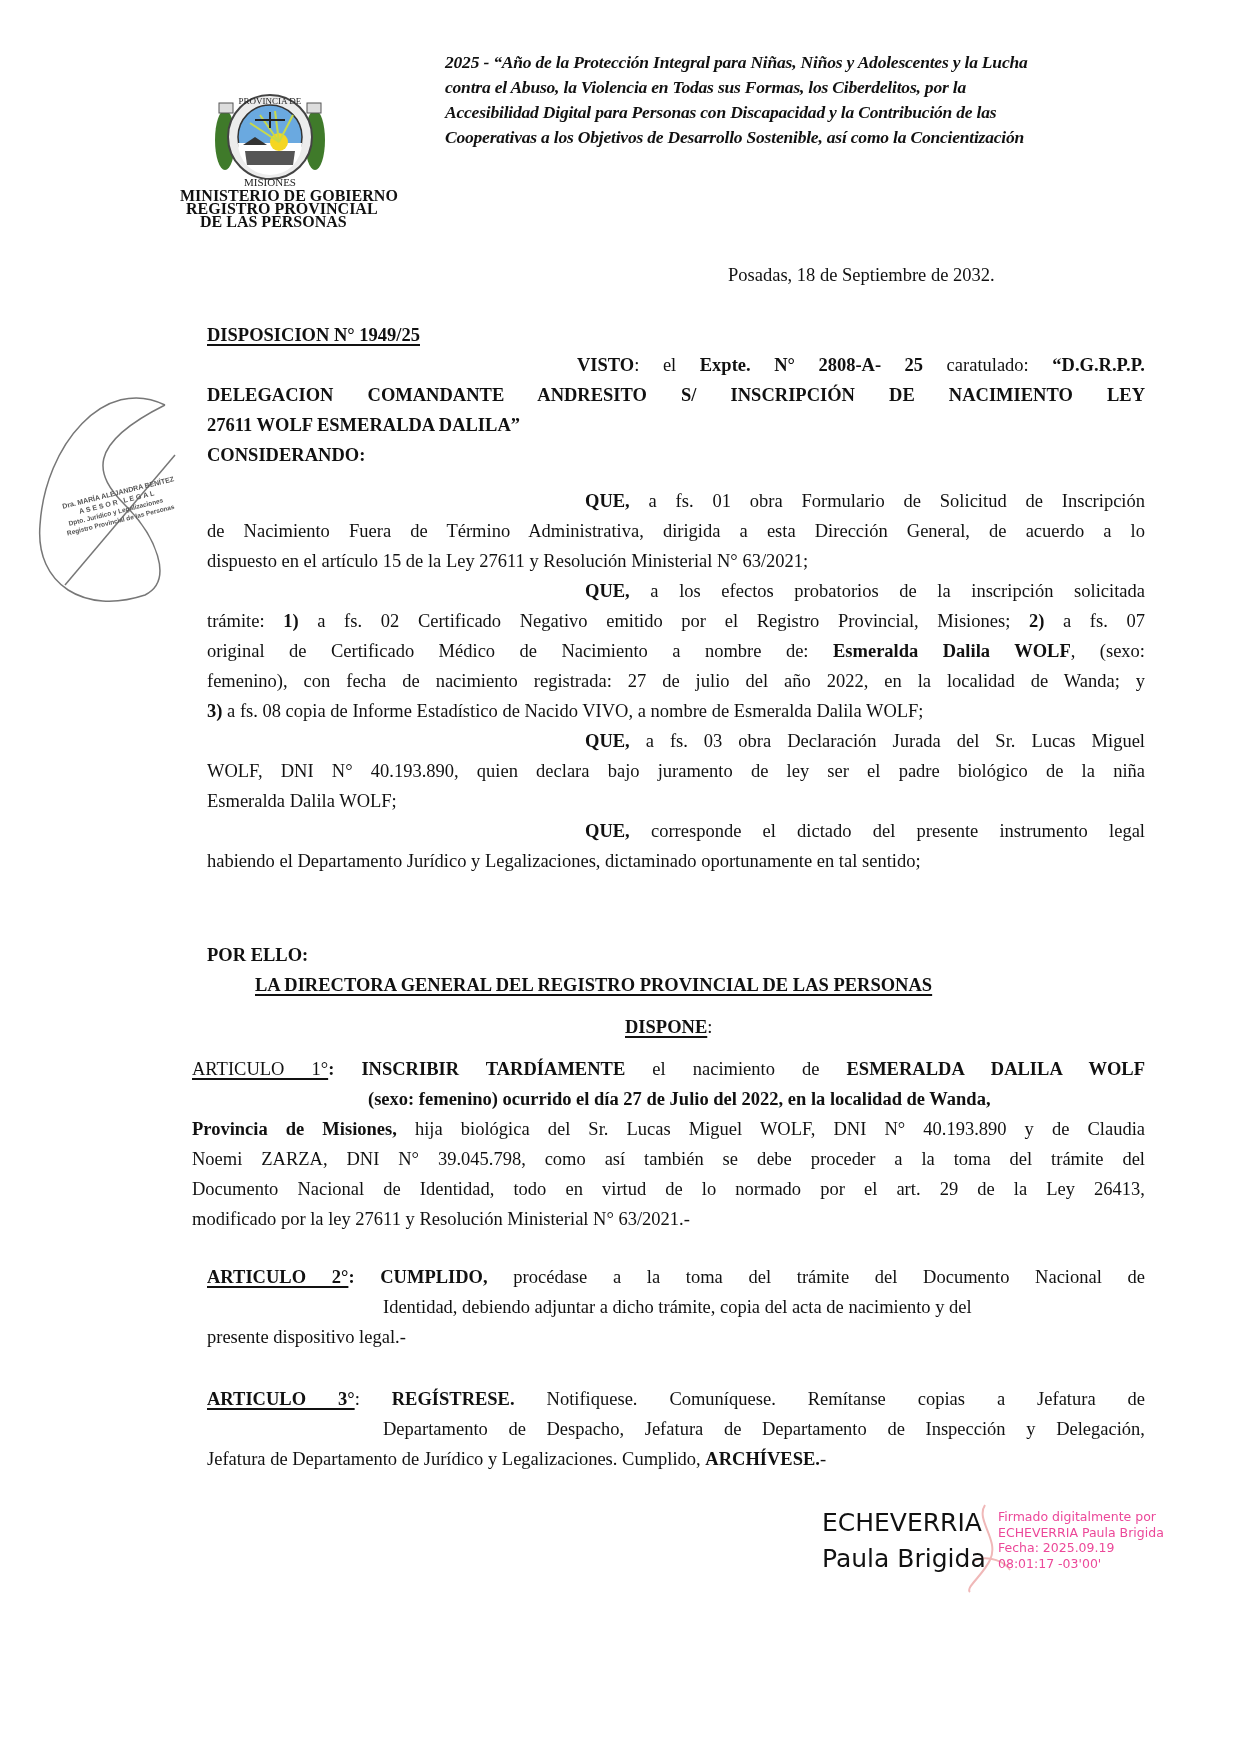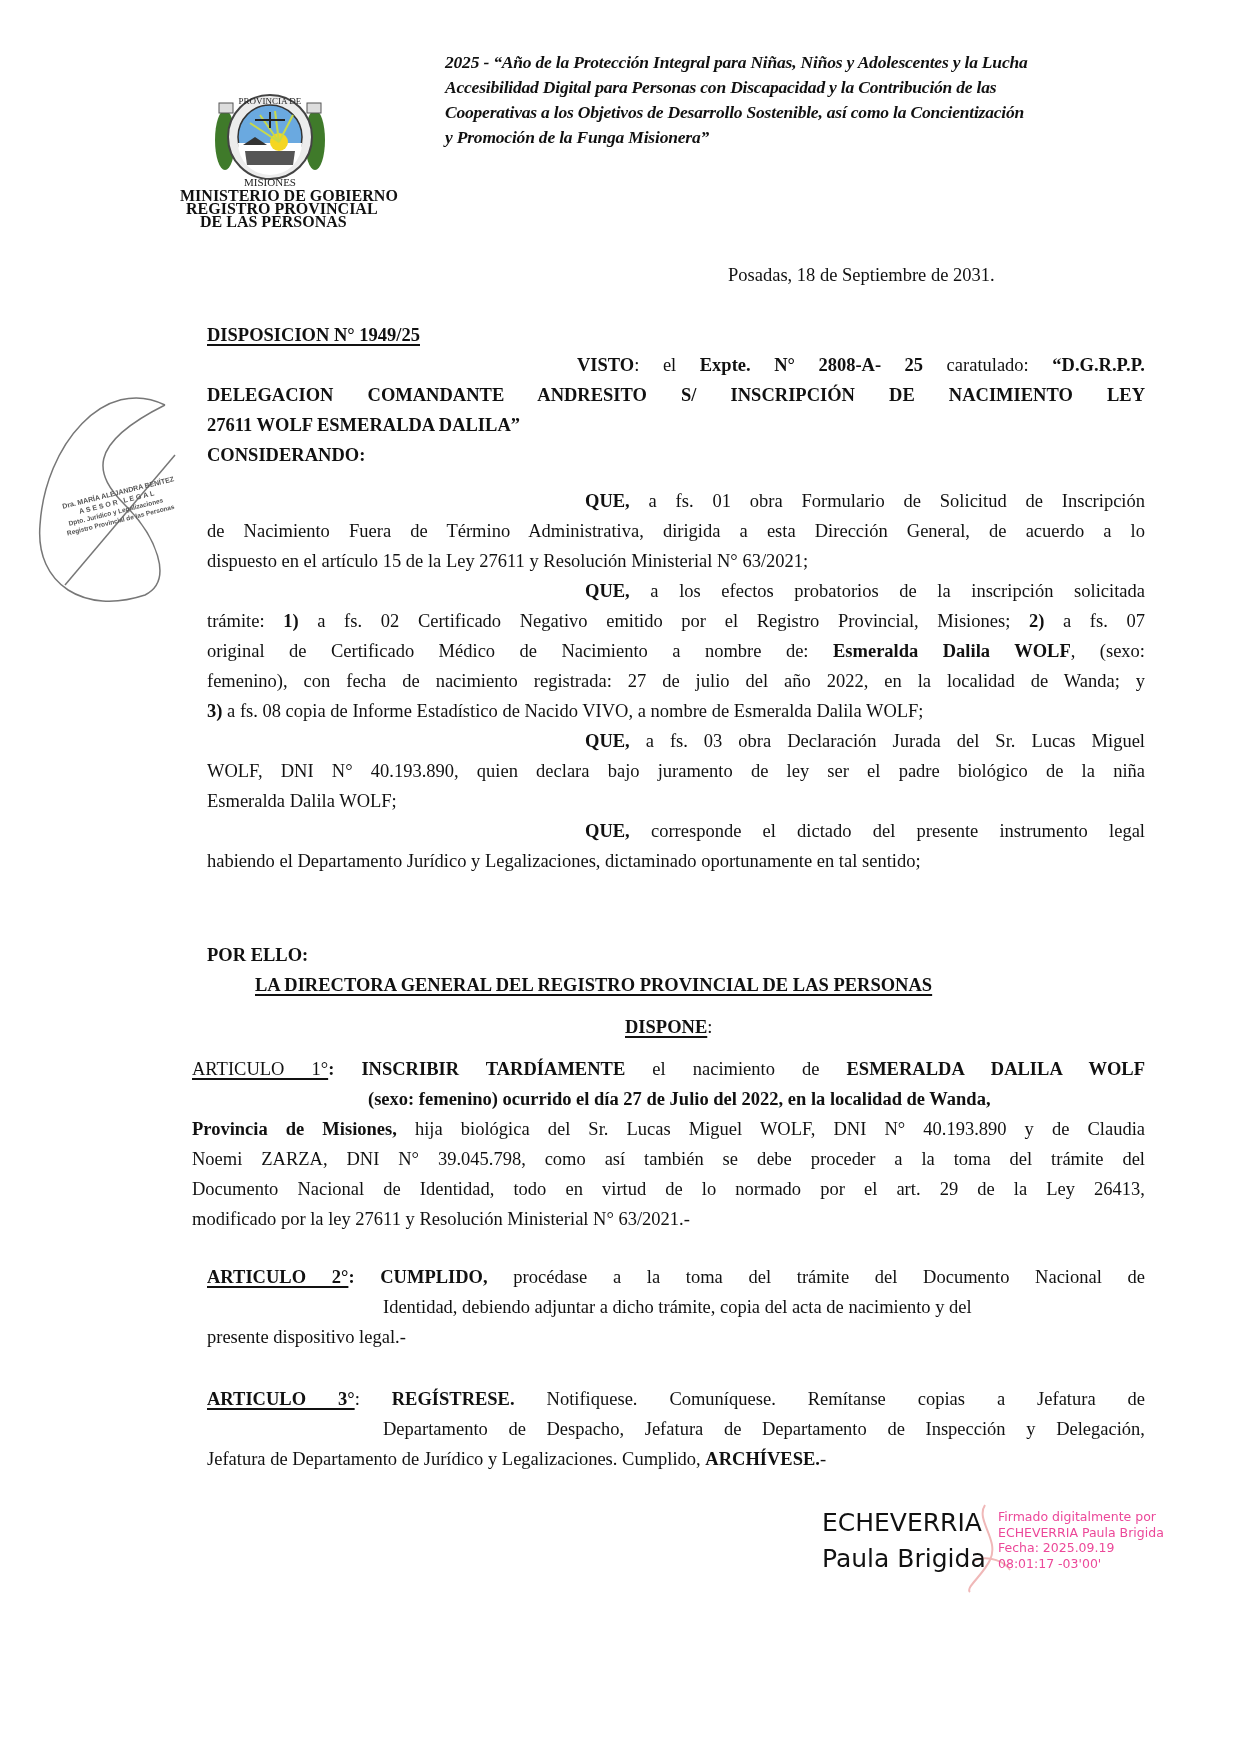--- a/index.html
+++ b/index.html
@@ -54,26 +54,26 @@
 </svg>
 
 <div id="ministry" class="abs">
   <div>MINISTERIO DE GOBIERNO</div>
   <div class="l2">REGISTRO PROVINCIAL</div>
   <div class="l3">DE LAS PERSONAS</div>
 </div>
 
 <div id="motto" class="abs">
   <div>2025 - “Año de la Protección Integral para Niñas, Niños y Adolescentes y la Lucha</div>
+  <div>contra el Abuso, la Violencia en Todas sus Formas, los Ciberdelitos, por la</div>
   <div>Accesibilidad Digital para Personas con Discapacidad y la Contribución de las</div>
   <div>Cooperativas a los Objetivos de Desarrollo Sostenible, así como la Concientización</div>
-  <div>y Promoción de la Funga Misionera”</div>
 </div>
 
-<div id="place-date" class="abs">Posadas, 18 de Septiembre de 2031.</div>
+<div id="place-date" class="abs">Posadas, 18 de Septiembre de 2032.</div>
 
 <svg id="stamp" class="abs" viewBox="0 0 165 225">
   <path d="M140 20 C 80 -10, 20 60, 15 140 C 10 200, 60 230, 120 210 C 150 195, 130 150, 100 120 C 70 90, 60 60, 140 20" fill="none" stroke="#777" stroke-width="1.5"></path>
   <line x1="40" y1="200" x2="150" y2="70" stroke="#777" stroke-width="1.5"></line>
   <g transform="rotate(-14 95 125)" font-family="Liberation Sans, sans-serif" fill="#555" font-weight="bold">
     <text x="40" y="110" font-size="7">Dra. MARÍA ALEJANDRA BENÍTEZ</text>
     <text x="55" y="119" font-size="7" letter-spacing="2">ASESOR LEGAL</text>
     <text x="42" y="128" font-size="6.5">Dpto. Jurídico y Legalizaciones</text>
     <text x="38" y="137" font-size="6.5">Registro Provincial de las Personas</text>
   </g>

